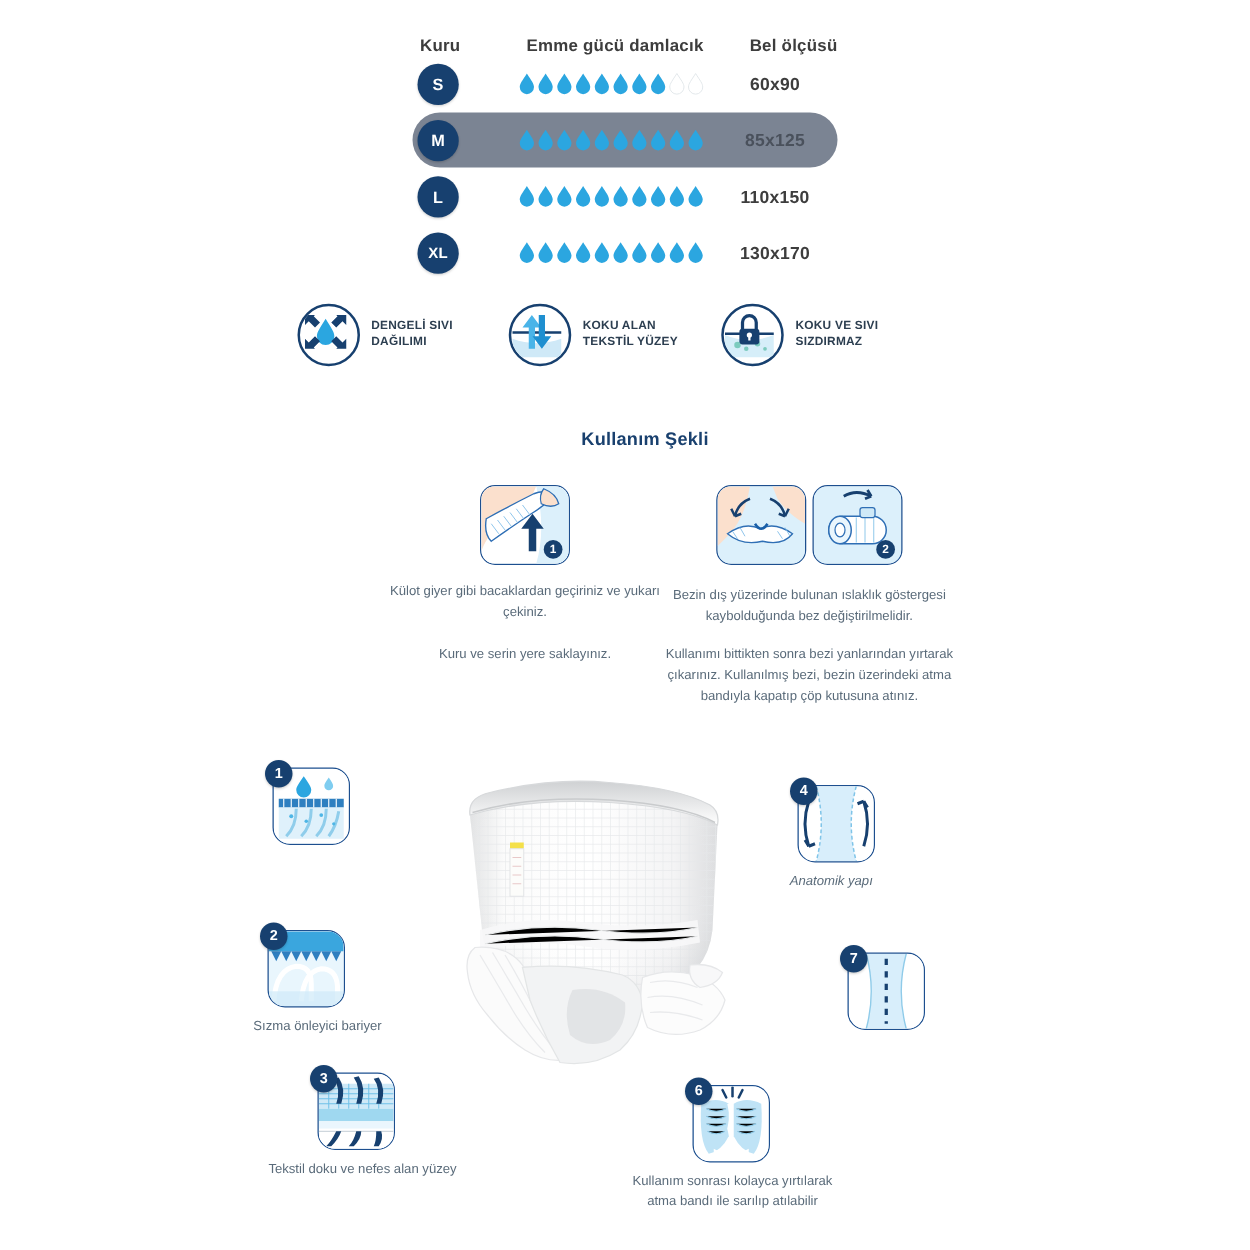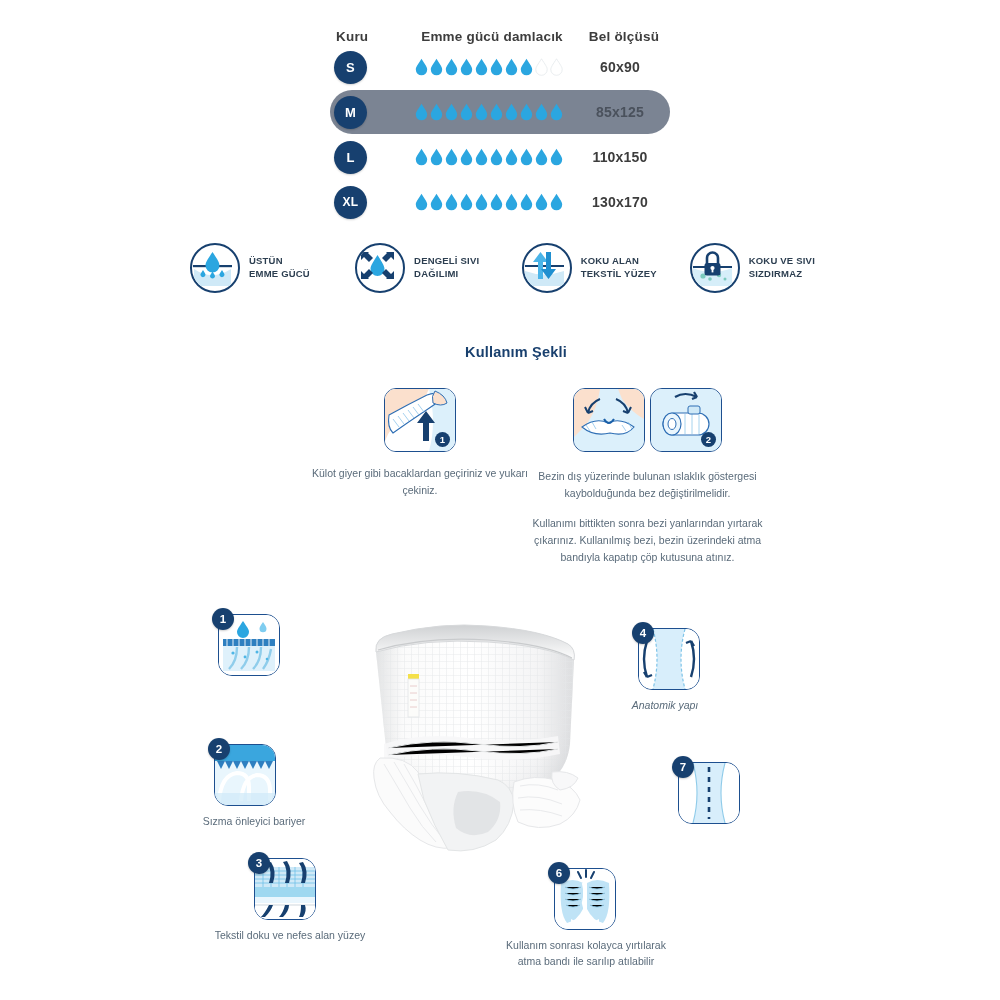--- a/index.html
+++ b/index.html
@@ -15,21 +15,21 @@
 
   
   .size-table{position:absolute;left:330px;top:14px;width:340px;}
   .st-head{display:flex;align-items:flex-end;height:30px;}
   .st-head .th{
     font-size:13.5px;font-weight:700;color:#3d3d3d;letter-spacing:.2px;
     white-space:nowrap;
   }
   .th-beden{width:70px;text-align:left;padding-left:6px;}
   .th-emme{flex:1;text-align:center;}
-  .th-bel{width:92px;text-align:center;}
+  .th-bel{width:92px;text-align:right;}
 
   .st-row{
     display:flex;align-items:center;height:44px;margin-top:1px;
     border-radius:22px;padding:0 4px;box-sizing:border-box;
   }
   .st-row.highlight{background:#7b8493;}
   .badge-cell{width:70px;display:flex;align-items:center;}
   .badge{
     width:33px;height:33px;border-radius:50%;
     background:#17406f;color:#ffffff;
@@ -288,36 +288,20 @@
               <path d="M6.5 0.8 C10 6.4 12.2 8.9 12.2 11.6 A5.7 5.7 0 0 1 0.8 11.6 C0.8 8.9 3 6.4 6.5 0.8 Z" fill="#2ba6e0"></path>
             </svg>
           </div>
           <div class="bel">130x170</div>
         </div>
       </div>
   </div>
 
   <div class="features">
 
-    <div class="feature">
-      <div class="f-ico">
-        <svg width="41" height="41" viewBox="0 0 41 41">
-          <path d="M2 24 Q20 36 39 24 L39 41 L2 41 Z" fill="#cfe9f7"></path>
-          <rect x="1" y="20" width="39" height="2.2" fill="#17406f"></rect>
-          <path d="M20.5 7 C25 14 27.5 17 27.5 20.5 A7 7 0 0 1 13.5 20.5 C13.5 17 16 14 20.5 7 Z" fill="#2ba6e0"></path>
-          <path d="M11 25 C12.6 27.6 13.5 28.8 13.5 30.1 A2.6 2.6 0 0 1 8.4 30.1 C8.4 28.8 9.4 27.6 11 25 Z" fill="#2ba6e0"></path>
-          <path d="M20.5 26.5 C22.1 29.1 23 30.3 23 31.6 A2.6 2.6 0 0 1 18 31.6 C18 30.3 18.9 29.1 20.5 26.5 Z" fill="#2ba6e0"></path>
-          <path d="M30 25 C31.6 27.6 32.5 28.8 32.5 30.1 A2.6 2.6 0 0 1 27.4 30.1 C27.4 28.8 28.4 27.6 30 25 Z" fill="#2ba6e0"></path>
-        </svg>
-      </div>
-      <div class="f-lbl">
-        <span>ÜSTÜN</span><br>
-        <span>EMME GÜCÜ</span>
-      </div>
-    </div>
 
     <div class="f-gap1"></div>
 
     <div class="feature">
       <div class="f-ico">
         <svg width="41" height="41" viewBox="0 0 41 41">
           <path d="M20.5 10 C25 17.5 27.5 20.5 27.5 24 A7 7 0 0 1 13.5 24 C13.5 20.5 16 17.5 20.5 10 Z" fill="#2ba6e0"></path>
           <g fill="#17406f">
             <path d="M12 7 L4 7 L4 15 L7 12 L12 17 L16 13 L11 8 Z"></path>
             <path d="M29 7 L37 7 L37 15 L34 12 L29 17 L25 13 L30 8 Z"></path>
@@ -394,20 +378,21 @@
               <path d="M28 18 L34 26"></path>
               <path d="M33 15 L39 23"></path>
           </g>
           <path d="M50 2 Q60 6 62 14 Q56 18 48 14 Q46 7 50 2 Z" fill="#fbe0cd" stroke="#2f6fb5" stroke-width="1"></path>
           <path d="M38 52 L38 34 L32 34 L41 22 L50 34 L44 34 L44 52 Z" fill="#17406f"></path>
         </svg>
         <div class="u-num">1</div>
       </div>
     </div>
     <div class="u-text">Külot giyer gibi bacaklardan geçiriniz ve yukarı çekiniz.</div>
+    <div class="u-text second">Kuru ve serin yere saklayınız.</div>
   </div>
 
   <div class="u-col u-col2">
     <div class="u-imgwrap">
       <div class="u-tile">
         <svg width="70" height="62" viewBox="0 0 70 62">
           <rect width="70" height="62" fill="#dcf0fb"></rect>
           <path d="M0 0 H26 Q22 26 8 40 L0 48 Z" fill="#fbe0cd"></path>
           <path d="M44 0 H70 V30 Q56 22 48 10 Z" fill="#fbe0cd"></path>
           <path d="M8 38 Q22 28 34 34 Q46 28 60 38 Q52 48 36 44 Q20 48 8 38 Z" fill="#ffffff" stroke="#2f6fb5" stroke-width="1.1"></path>

